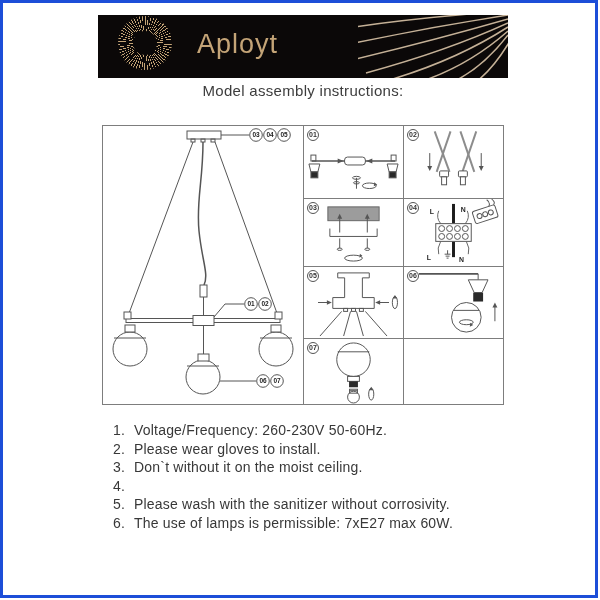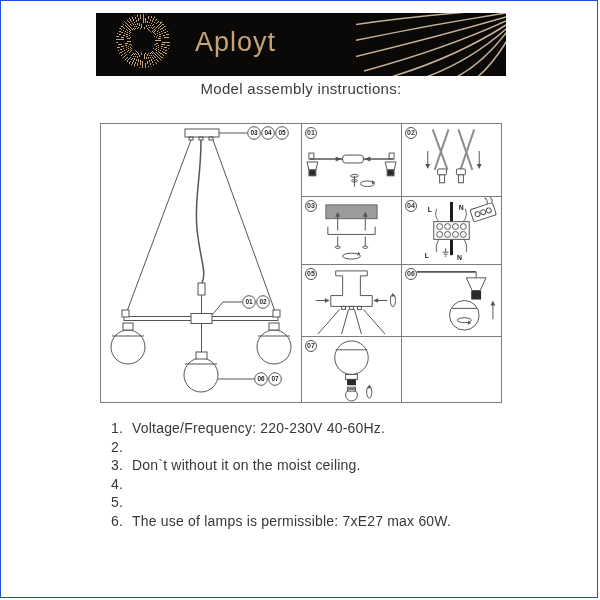--- a/index.html
+++ b/index.html
@@ -1,17 +1,17 @@
 <!DOCTYPE html>
 <html><head>
 <meta charset="utf-8">
 <style>
   * { margin:0; padding:0; box-sizing:border-box; }
   body { width:600px; height:600px; background:#ffffff; font-family:"Liberation Sans", sans-serif; }
-  .page { position:relative; width:598px; height:598px; border:1px solid #1d4ed8; background:#fff; overflow:hidden; }
+  .page { position:relative; width:598px; height:598px; border:3px solid #1d4ed8; background:#fff; overflow:hidden; }
 
   
   .banner { position:absolute; left:95px; top:12px; width:410px; height:63px; background:#0b0808; overflow:hidden; }
   .starburst { position:absolute; left:20px; top:1px; width:54px; height:54px; border-radius:50%;
     background:repeating-conic-gradient(from 0deg, #c4a477 0deg 1.6deg, rgba(0,0,0,0) 1.6deg 6.2deg); }
   .starburst::after { content:''; position:absolute; inset:15px; background:#0b0808; border-radius:50%; }
   .brand { position:absolute; left:99px; top:14px; font-size:27px; font-weight:500; color:#c4a477; letter-spacing:1px; }
   .rays { position:absolute; right:0; top:0; }
 
   
@@ -292,34 +292,36 @@
         </svg>
       </div>
 
       <div class="cell rowed" style="left:100px;top:212px;width:100px;height:66px;"></div>
     </div>
   </div>
 
   <div class="instructions">
     <div class="inst-row">
       <span class="inst-num">1.</span>
-      <span class="inst-text">Voltage/Frequency: 220-230V 40-60Hz.</span>
+      <span class="inst-text">Voltage/Frequency: 260-230V 50-60Hz.</span>
     </div>
     <div class="inst-row">
       <span class="inst-num">2.</span>
+      <span class="inst-text">Please wear gloves to install.</span>
     </div>
     <div class="inst-row">
       <span class="inst-num">3.</span>
       <span class="inst-text">Don`t without it on the moist ceiling.</span>
     </div>
     <div class="inst-row">
       <span class="inst-num">4.</span>
     </div>
     <div class="inst-row">
       <span class="inst-num">5.</span>
+      <span class="inst-text">Please wash with the sanitizer without corrosivity.</span>
     </div>
     <div class="inst-row">
       <span class="inst-num">6.</span>
       <span class="inst-text">The use of lamps is permissible: 7xE27 max 60W.</span>
     </div>
   </div>
 
 </div>
 
 </body></html>

